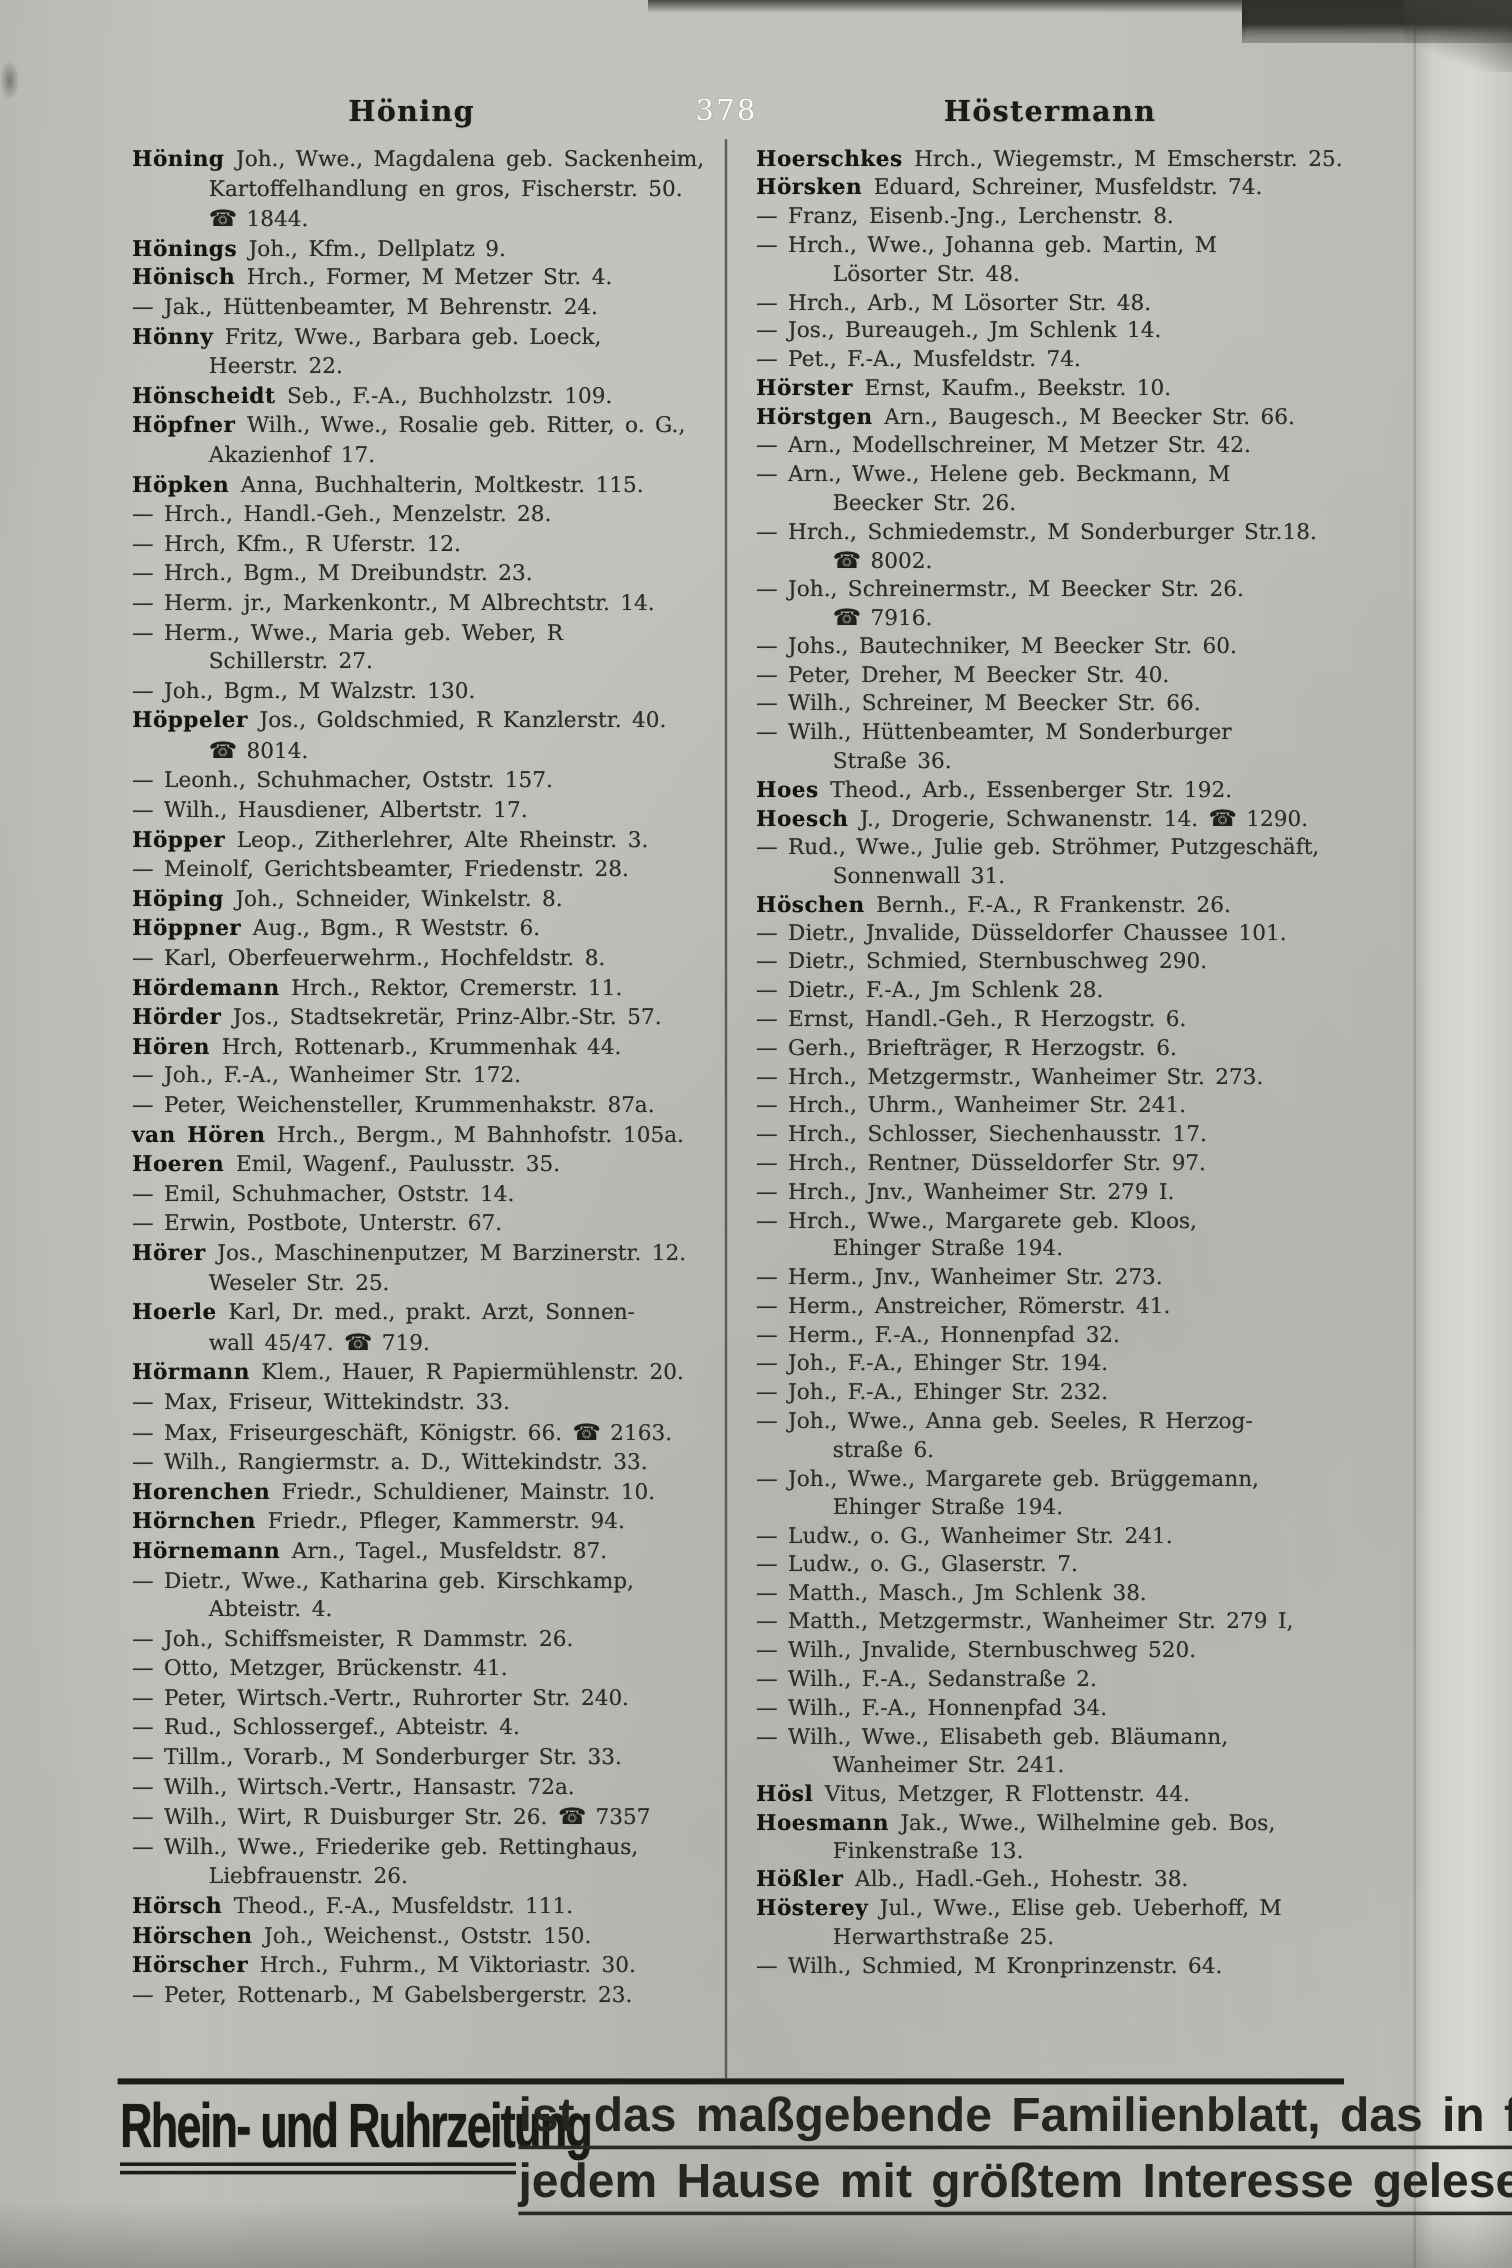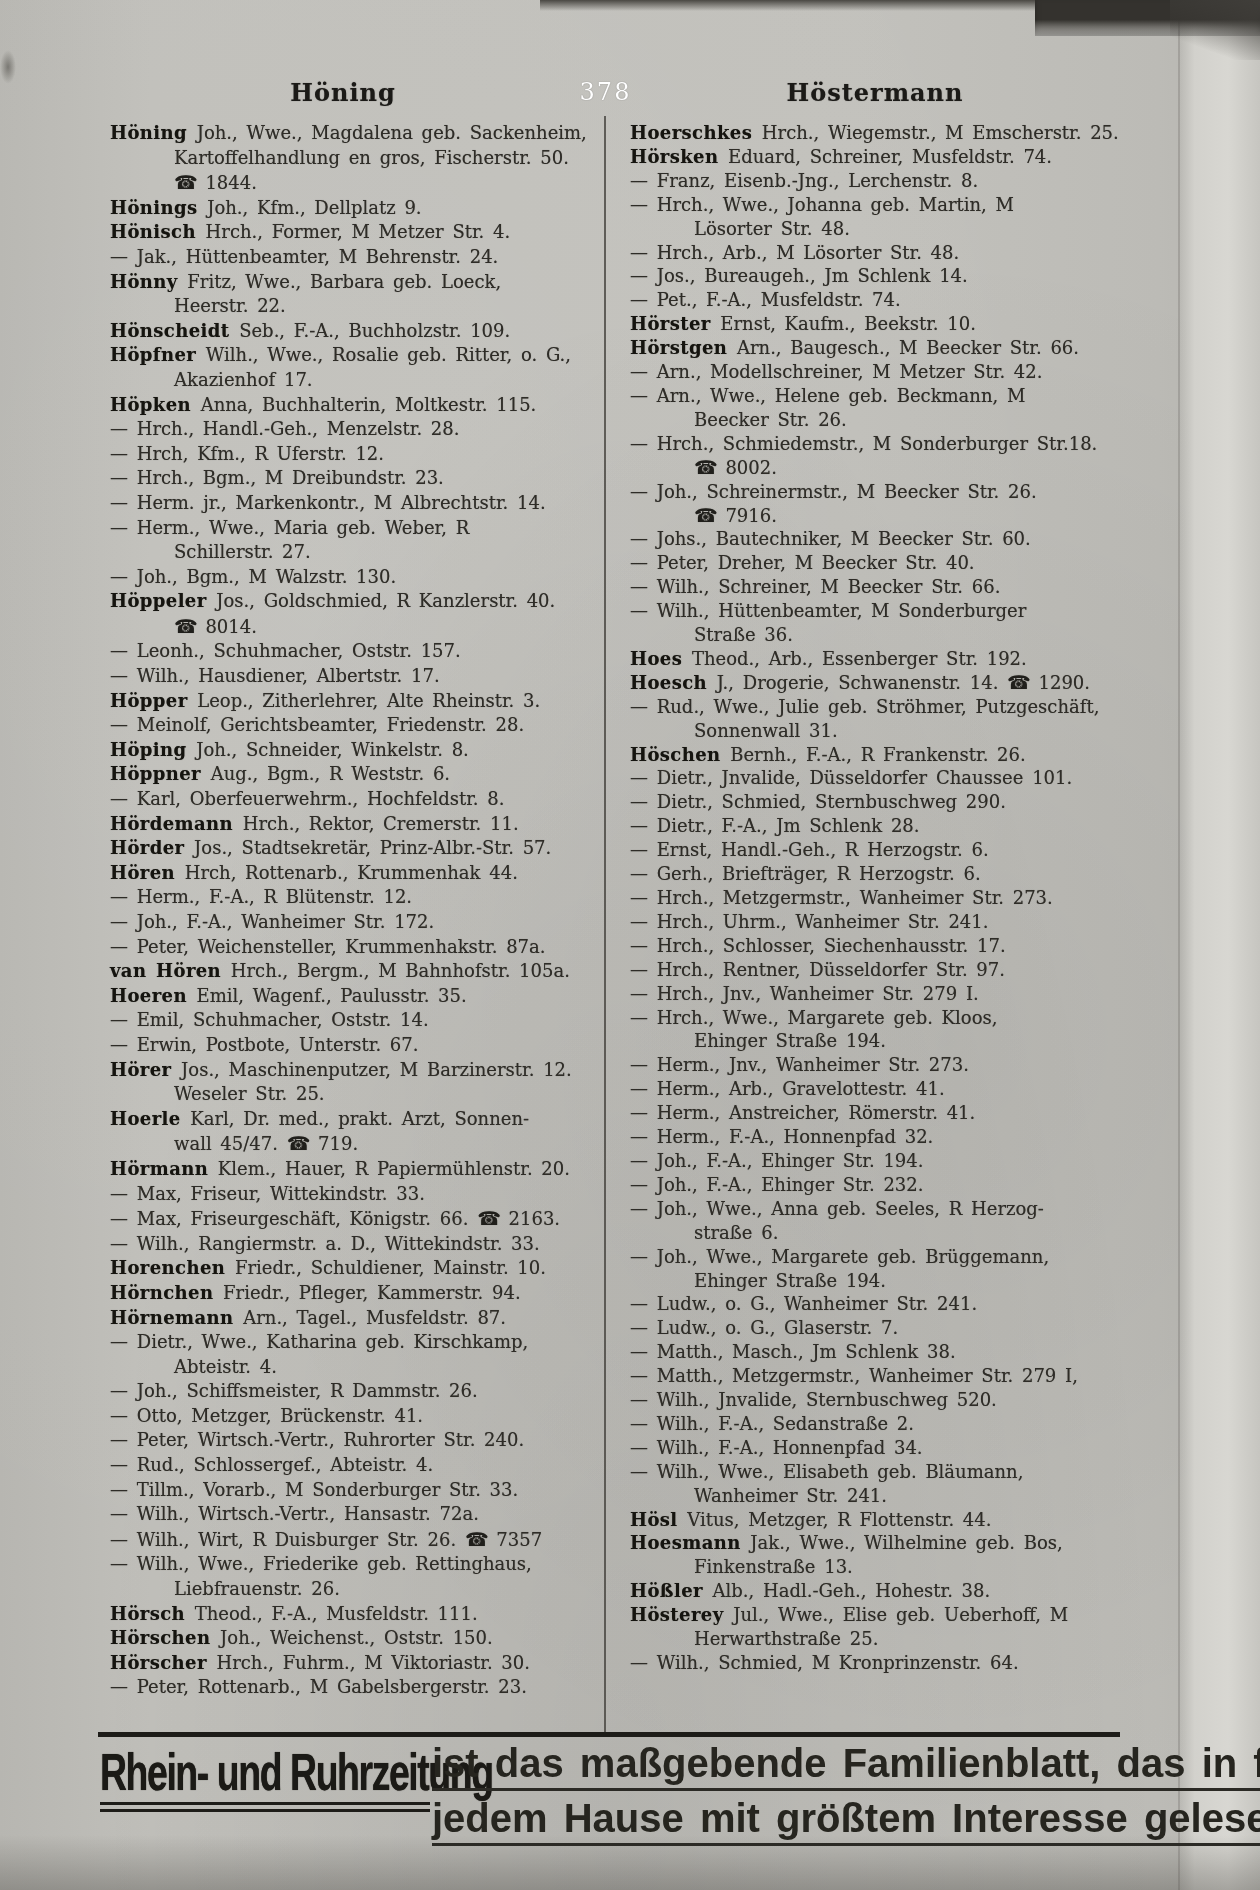--- a/index.html
+++ b/index.html
@@ -150,23 +150,20 @@
     <div>
       <div class="line"><span class="lead">Hördemann </span>Hrch., Rektor, Cremerstr. 11.</div>
     </div>
     <div>
       <div class="line"><span class="lead">Hörder </span>Jos., Stadtsekretär, Prinz-Albr.-Str. 57.</div>
     </div>
     <div>
       <div class="line"><span class="lead">Hören </span>Hrch, Rottenarb., Krummenhak 44.</div>
     </div>
     <div>
-      <div class="line">— Herm., F.-A., R Blütenstr. 12.</div>
-    </div>
-    <div>
       <div class="line">— Joh., F.-A., Wanheimer Str. 172.</div>
     </div>
     <div>
       <div class="line">— Peter, Weichensteller, Krummenhakstr. 87a.</div>
     </div>
     <div>
       <div class="line"><span class="lead">van Hören </span>Hrch., Bergm., M Bahnhofstr. 105a.</div>
     </div>
     <div>
       <div class="line"><span class="lead">Hoeren </span>Emil, Wagenf., Paulusstr. 35.</div>
@@ -349,23 +346,20 @@
     </div>
     <div>
       <div class="line">— Hrch., Jnv., Wanheimer Str. 279 I.</div>
     </div>
     <div>
       <div class="line">— Hrch., Wwe., Margarete geb. Kloos,</div>
       <div class="line cont">Ehinger Straße 194.</div>
     </div>
     <div>
       <div class="line">— Herm., Jnv., Wanheimer Str. 273.</div>
-    </div>
-    <div>
-      <div class="line">— Herm., Arb., Gravelottestr. 41.</div>
     </div>
     <div>
       <div class="line">— Herm., Anstreicher, Römerstr. 41.</div>
     </div>
     <div>
       <div class="line">— Herm., F.-A., Honnenpfad 32.</div>
     </div>
     <div>
       <div class="line">— Joh., F.-A., Ehinger Str. 194.</div>
     </div>

